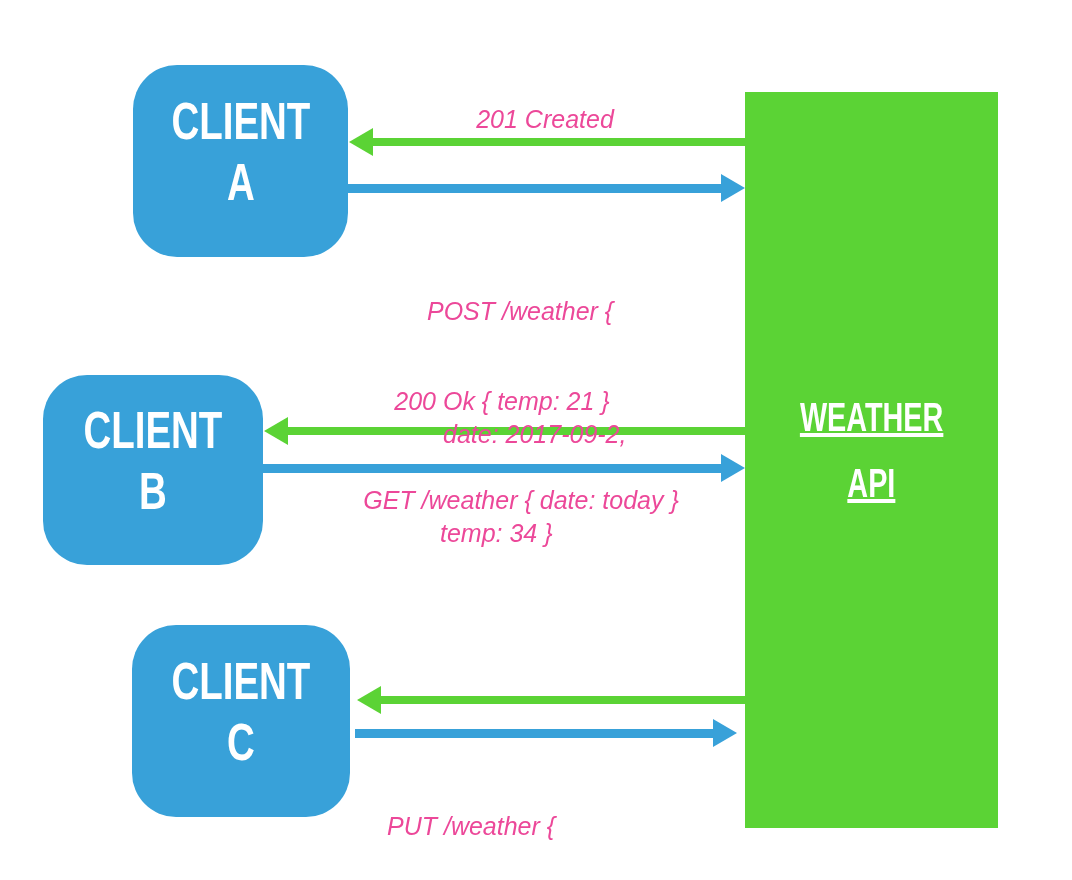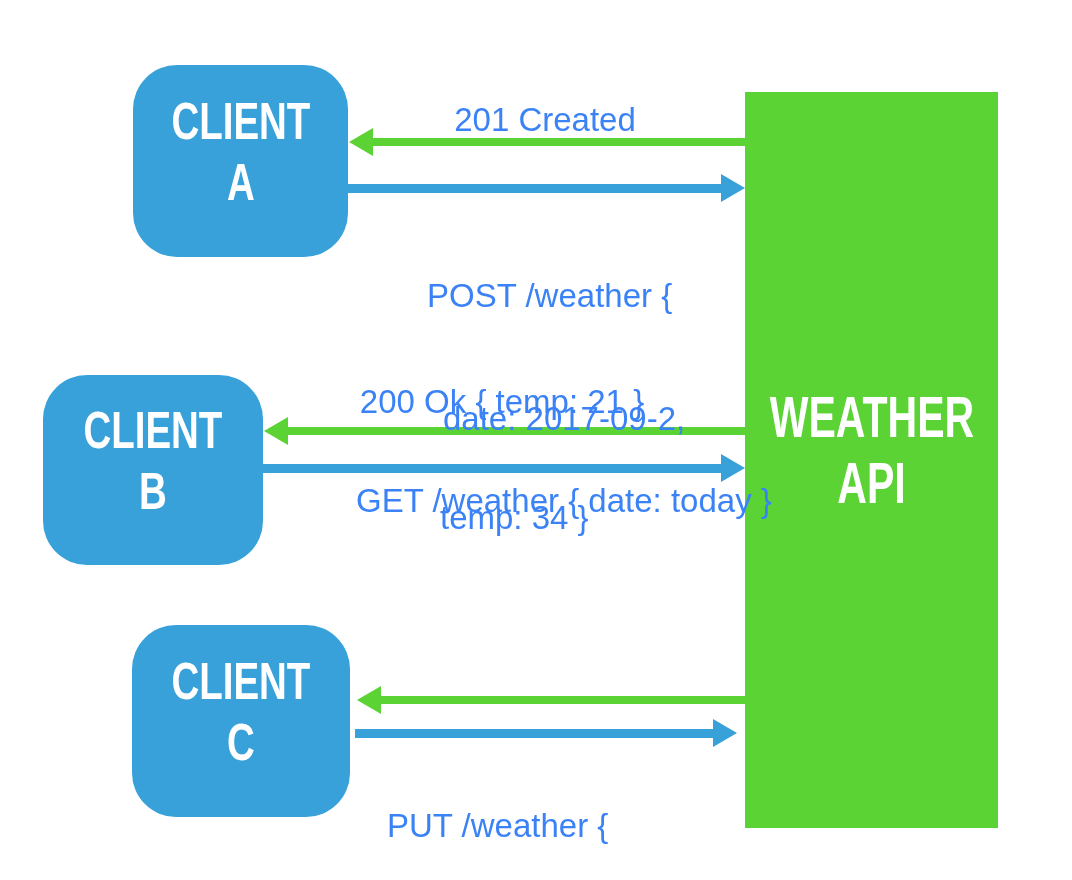--- a/index.html
+++ b/index.html
@@ -30,24 +30,25 @@
   .client-node {
     background: #38A1D9;
     border-radius: 44px;
     font-size: 52px;
     line-height: 61px;
     padding-bottom: 18px;
     box-sizing: border-box;
   }
   .api-node {
     background: #5BD335;
-    font-size: 57px;
+    font-size: 40px;
     line-height: 66px;
     padding-bottom: 20px;
     box-sizing: border-box;
+    text-decoration: underline;
   }
   .node-line {
     display: block;
     transform: scaleX(0.74);
     transform-origin: center;
     white-space: pre;
   }
   .api-node .node-line { transform: scaleX(0.72); }
 
   #client-a { left: 133px; top: 65px;  width: 215px; height: 192px; }
@@ -77,29 +78,30 @@
   #arrow-a-res { left: 349px; top: 128px; width: 396px; }
   #arrow-a-req { left: 348px; top: 174px; width: 397px; }
   #arrow-b-res { left: 264px; top: 417px; width: 481px; }
   #arrow-b-req { left: 263px; top: 454px; width: 482px; }
   #arrow-c-res { left: 357px; top: 686px; width: 388px; }
   #arrow-c-req { left: 355px; top: 719px; width: 382px; }
 
   
   .msg-label {
     position: absolute;
-    color: #3b82f6;
-    font-size: 33px;
+    color: #ec4899;
+    font-size: 25px;
     line-height: 33px;
     white-space: pre;
+    font-style: italic;
   }
   .centered { text-align: center; }
 
   #label-a-res { left: 395px; top: 103px; width: 300px; }
-  #label-a-req { left: 427px; top: 213px; }
+  #label-a-req { left: 427px; top: 229px; }
   #label-a-req .indent1 { padding-left: 16px; margin-top: 24px; }
   #label-a-req .indent2 { padding-left: 13px; }
   #label-b-res { left: 352px; top: 385px; width: 300px; }
   #label-b-req { left: 356px; top: 484px; width: 330px; }
   #label-c-res { left: 415px; top: 663px; width: 200px; }
   #label-c-req { left: 387px; top: 746px; line-height: 32px; }
 </style>
 </head>
 <body>
 

